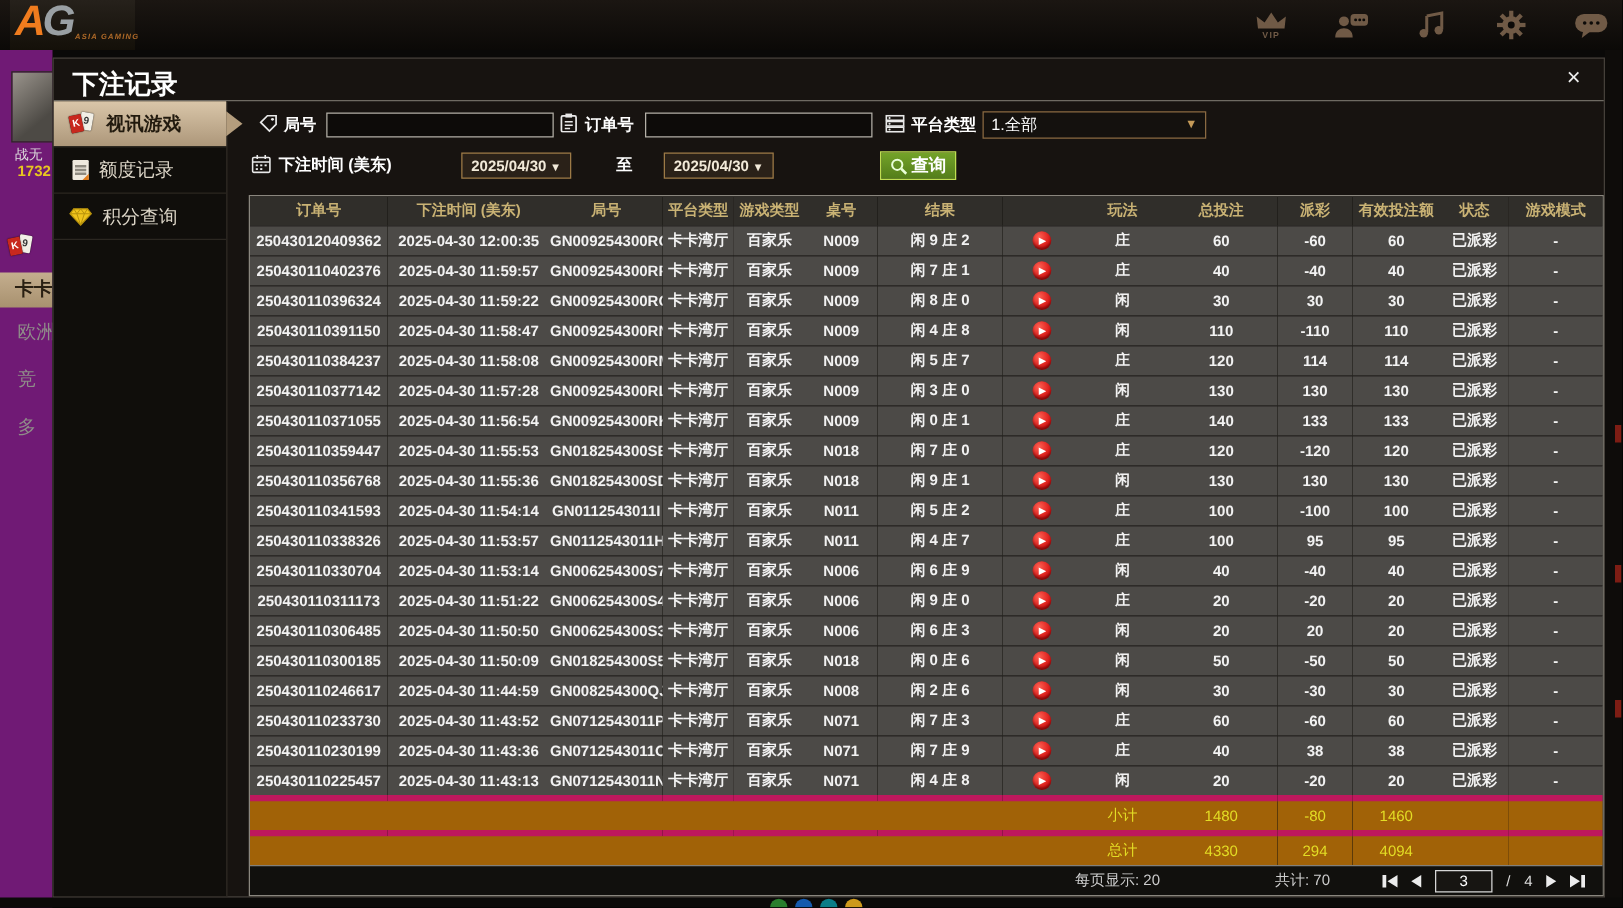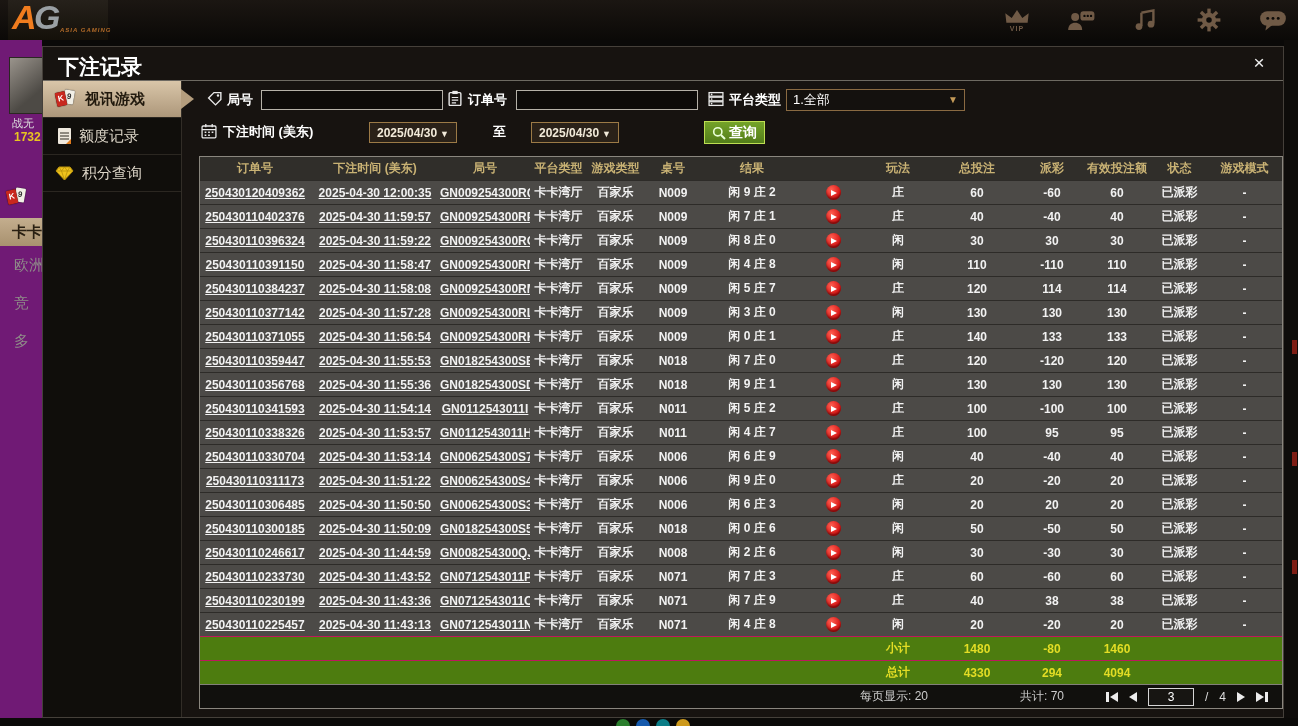--- a/index.html
+++ b/index.html
@@ -57,26 +57,26 @@
   .f-select .caret{position:absolute;right:6px;top:0;color:#c49a58;font-size:10px;}
   .f-date{position:absolute;height:21px;background:#2a2118;border:1px solid #9c7a46;color:#f2ead9;font-size:12px;font-weight:bold;line-height:21px;text-align:center;cursor:pointer;box-sizing:border-box;}
   .f-date .caret{font-size:9px;margin-left:3px;color:#f2ead9;}
   .btn-search{position:absolute;height:23px;background:linear-gradient(#74a329,#537d1a);border:1px solid #bede52;color:#fff;font-size:14px;font-weight:bold;display:flex;align-items:center;gap:3px;padding:0 7px;cursor:pointer;box-sizing:border-box;}
 
   
   .twrap{position:absolute;left:18px;top:75px;width:1082px;border:1px solid #8a867e;background:#14120f;box-sizing:content-box;}
   table.bet{border-collapse:collapse;table-layout:fixed;width:1082px;font-size:12px;}
   table.bet th{height:23px;background:#302e2a;color:#c9b274;font-weight:bold;font-size:12px;padding:0;white-space:nowrap;overflow:hidden;}
   table.bet td{height:23px;background:#4c4a47;color:#f2f2f2;font-weight:600;padding:0;border-top:1px solid #2d2b28;white-space:nowrap;overflow:hidden;text-align:center;}
-  td.c-left{text-align:left;padding-left:5px;text-decoration:underline;}
+  td.c-left{text-align:left;padding-left:5px;}
   .pay-neg{color:#55e43e;}
   .pay-pos{color:#b2352a;}
   td.c-status{color:#35d435;}
   td.c-mode{color:#557f55;}
-  tr.foot td{background:#4d7c0f;color:#e3dd25;font-weight:bold;border-top:1px solid #be185d;}
+  tr.foot td{background:#a16207;color:#e3dd25;font-weight:normal;border-top:5px solid #be185d;}
   .play-btn{display:inline-flex;width:15px;height:15px;border-radius:50%;background:radial-gradient(circle at 35% 30%,#ff6052,#d41010 70%);align-items:center;justify-content:center;cursor:pointer;vertical-align:middle;box-shadow:inset 0 -2px 2px rgba(0,0,0,.4);}
   .play-tri{width:0;height:0;border-top:3.5px solid transparent;border-bottom:3.5px solid transparent;border-left:6px solid #fff;margin-left:2px;}
 
   
   .pagination{height:23px;background:#11100d;border-top:1px solid #83807a;display:flex;align-items:center;font-size:12px;color:#ccc;}
   .pg-size{margin-left:660px;white-space:nowrap;}
   .pg-total{margin-left:92px;white-space:nowrap;}
   .pg-nav{margin-left:auto;margin-right:14px;display:flex;align-items:center;gap:11px;}
   .pg-btn{display:inline-flex;align-items:center;gap:1px;cursor:pointer;height:14px;}
   .t-left{width:0;height:0;border-top:5px solid transparent;border-bottom:5px solid transparent;border-right:8px solid #ececec;}

